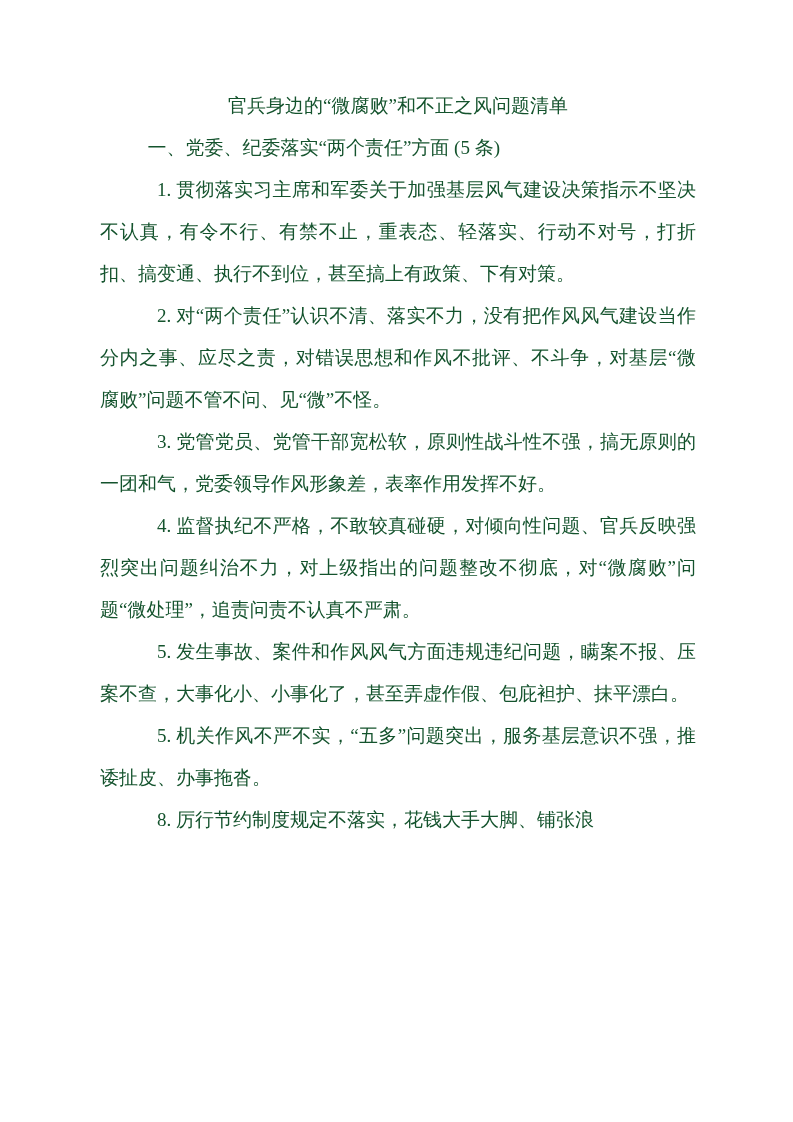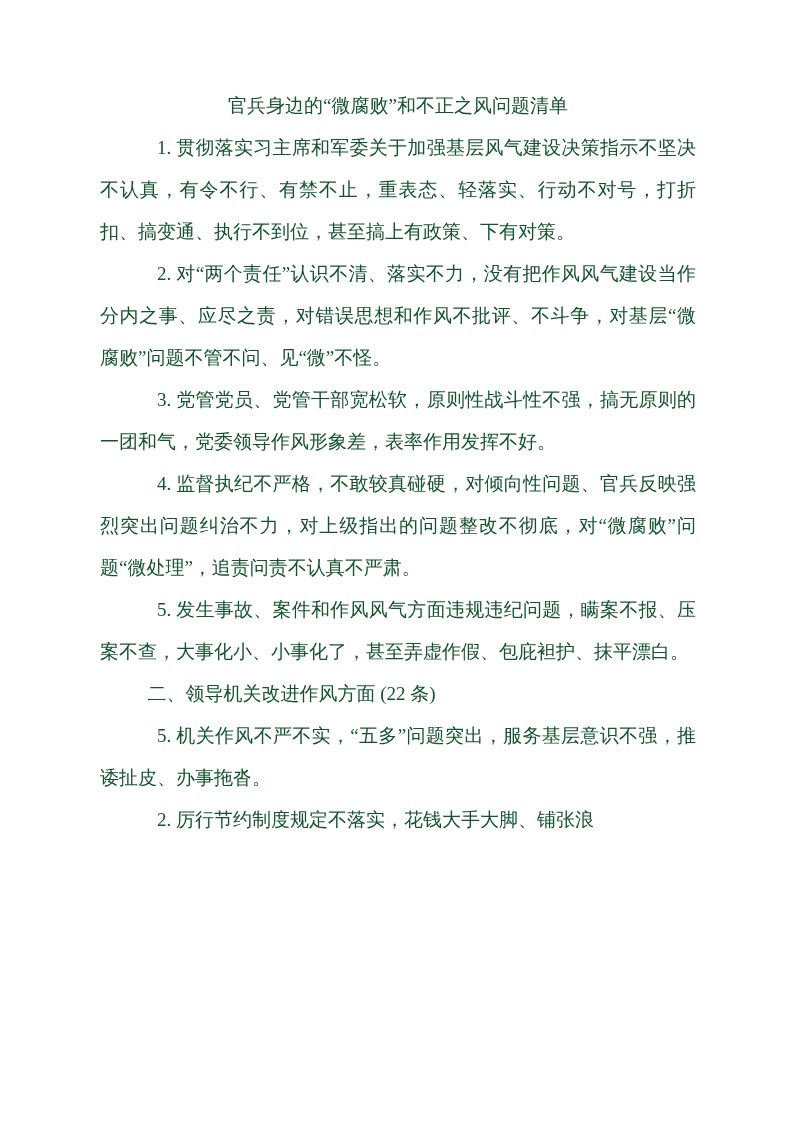--- a/index.html
+++ b/index.html
@@ -40,22 +40,22 @@
   .item {
     text-indent: 3em;
   }
 </style>
 </head>
 <body>
 
 <div class="page">
   <h1 class="doc-title">官兵身边的“微腐败”和不正之风问题清单</h1>
   <div id="doc-body">
+      <div class="block section-heading">一、党委、纪委落实“两个责任”方面 (5 条)</div>
       <div class="block item">1. 贯彻落实习主席和军委关于加强基层风气建设决策指示不坚决不认真，有令不行、有禁不止，重表态、轻落实、行动不对号，打折扣、搞变通、执行不到位，甚至搞上有政策、下有对策。</div>
       <div class="block item">2. 对“两个责任”认识不清、落实不力，没有把作风风气建设当作分内之事、应尽之责，对错误思想和作风不批评、不斗争，对基层“微腐败”问题不管不问、见“微”不怪。</div>
       <div class="block item">3. 党管党员、党管干部宽松软，原则性战斗性不强，搞无原则的一团和气，党委领导作风形象差，表率作用发挥不好。</div>
       <div class="block item">4. 监督执纪不严格，不敢较真碰硬，对倾向性问题、官兵反映强烈突出问题纠治不力，对上级指出的问题整改不彻底，对“微腐败”问题“微处理”，追责问责不认真不严肃。</div>
       <div class="block item">5. 发生事故、案件和作风风气方面违规违纪问题，瞒案不报、压案不查，大事化小、小事化了，甚至弄虚作假、包庇袒护、抹平漂白。</div>
-      <div class="block section-heading">二、领导机关改进作风方面 (22 条)</div>
       <div class="block item">5. 机关作风不严不实，“五多”问题突出，服务基层意识不强，推诿扯皮、办事拖沓。</div>
-      <div class="block item">2. 厉行节约制度规定不落实，花钱大手大脚、铺张浪</div>
+      <div class="block item">8. 厉行节约制度规定不落实，花钱大手大脚、铺张浪</div>
     </div>
 </div>
 
 </body></html>

